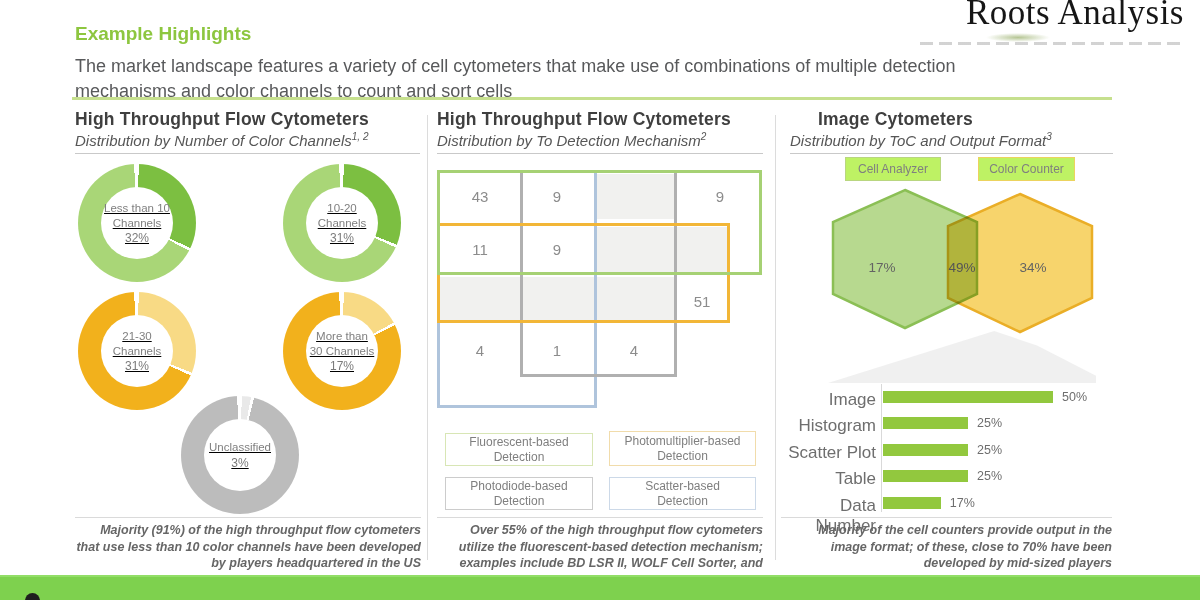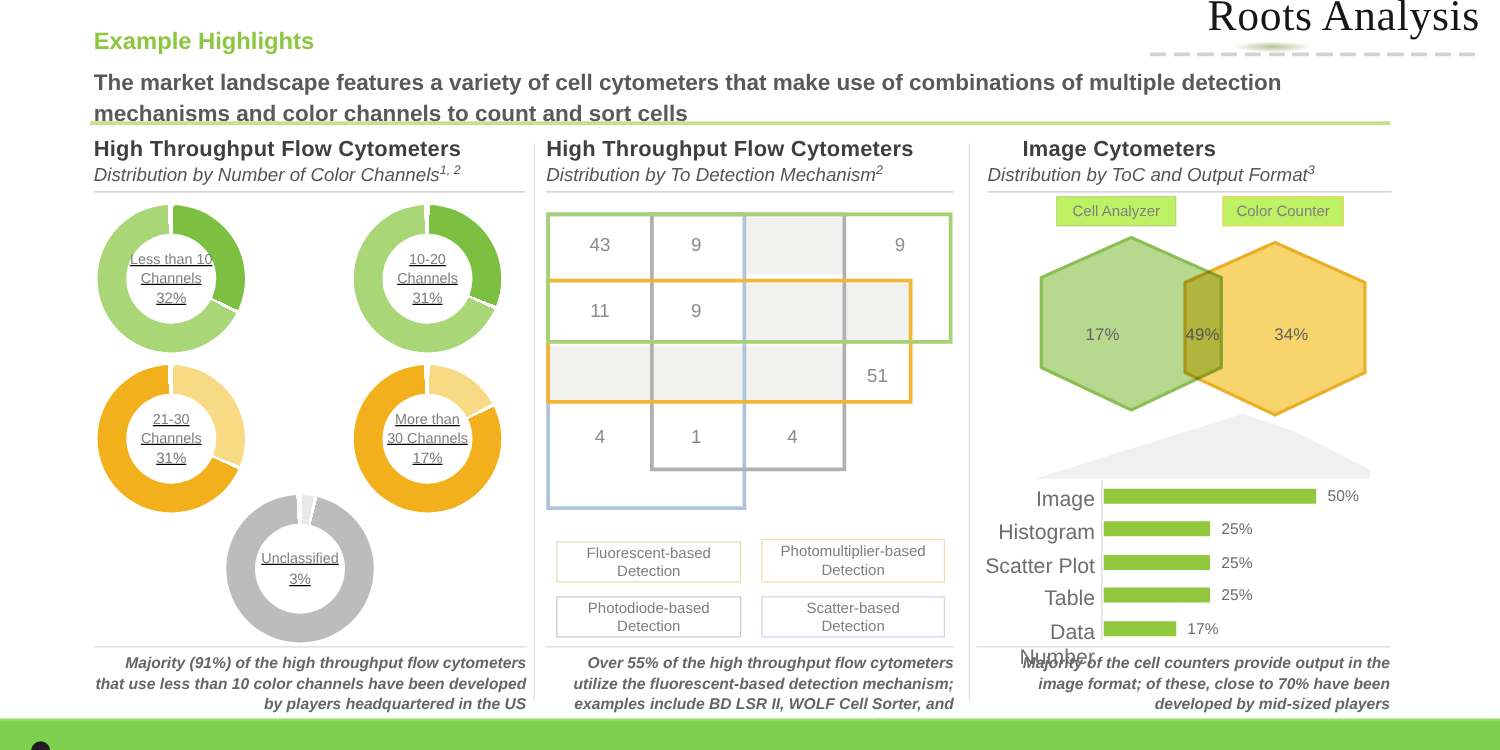--- a/index.html
+++ b/index.html
@@ -8,21 +8,21 @@
   .abs{position:absolute;}
 
   
   .logo{position:absolute;right:16px;top:-7px;font-family:"Liberation Serif","DejaVu Serif",serif;
         font-size:35px;color:#161616;letter-spacing:.5px;white-space:nowrap;}
   .logo-roots{position:absolute;right:150px;top:33px;width:64px;height:9px;
         background:radial-gradient(ellipse at center,rgba(120,150,60,.55),rgba(120,150,60,0) 70%);filter:blur(.6px);}
   .logo-tagline{position:absolute;right:18px;top:42px;width:262px;height:3px;opacity:.75;
         background:repeating-linear-gradient(90deg,#c4c4c4 0 13px,transparent 13px 19px);}
   .eyebrow{position:absolute;left:75px;top:23px;font-size:19px;font-weight:bold;color:#8dc63f;}
-  .intro{position:absolute;left:75px;top:54px;width:1040px;font-size:18px;color:#58595b;line-height:1.4;font-weight:bold;}
+  .intro{position:absolute;left:75px;top:54px;width:1040px;font-size:18px;color:#58595b;line-height:1.4;}
   .green-rule{position:absolute;left:72px;top:97px;width:1040px;height:2.5px;background:#c6e08e;}
 
   
   .col-title{position:absolute;font-size:17.5px;font-weight:bold;color:#3f3f3f;letter-spacing:.2px;}
   .col-sub{position:absolute;font-size:15px;font-style:italic;color:#565656;}
   .col-sub sup{font-size:10px;}
   .rule{position:absolute;height:1px;background:#c9c9c9;}
   .vsep{position:absolute;width:1px;background:#dcdcdc;}
   .caption{position:absolute;font-size:12.5px;font-weight:bold;font-style:italic;color:#666;
            line-height:1.32;text-align:right;}

